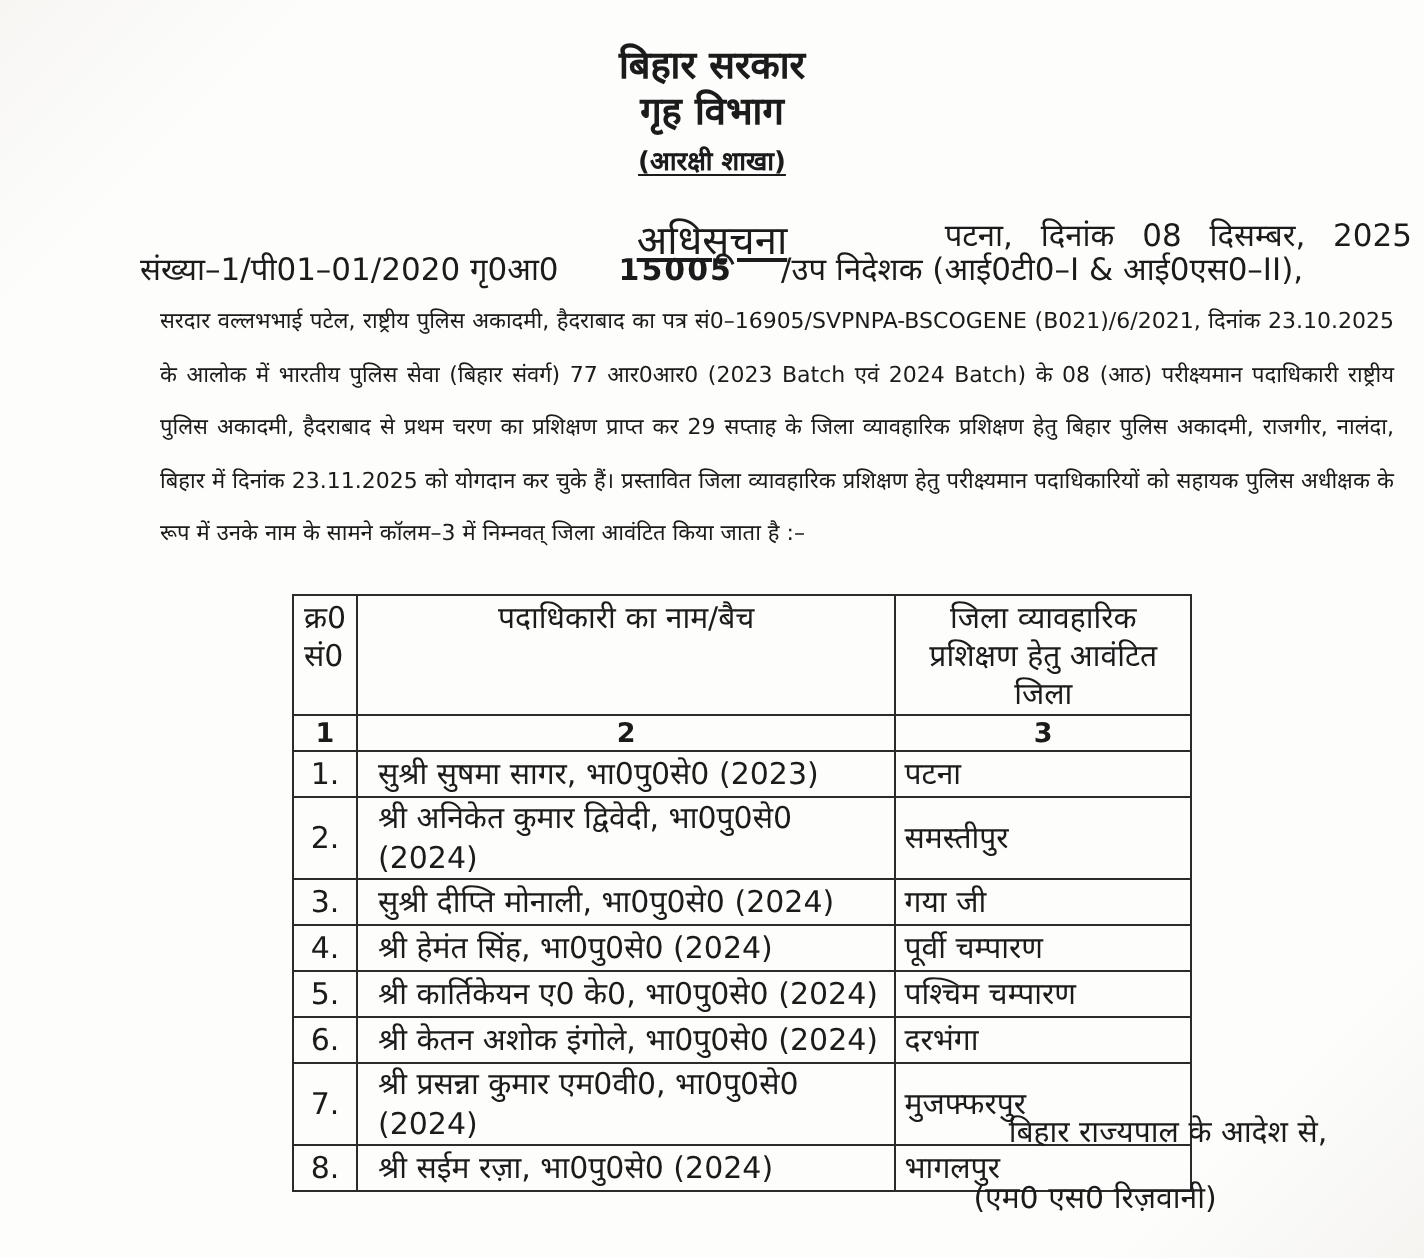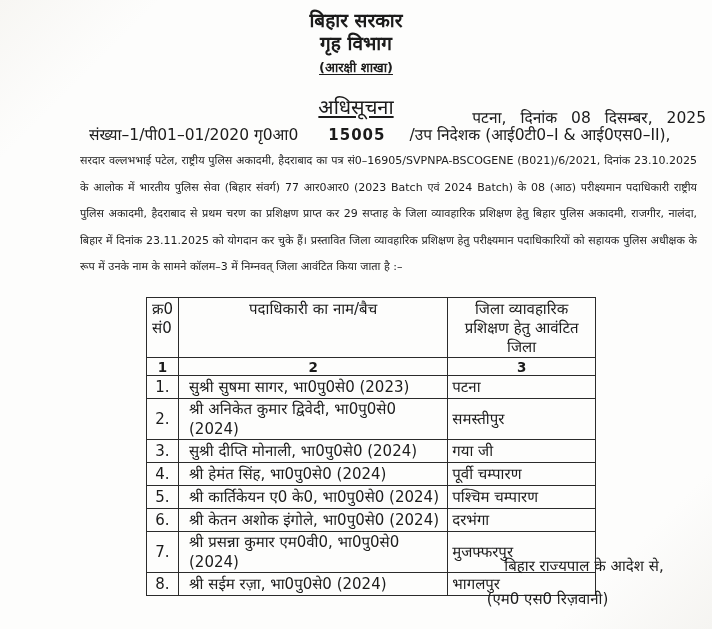--- a/index.html
+++ b/index.html
@@ -4,31 +4,31 @@
 <style>
   html,body { margin:0; padding:0; }
   .page {
     position:relative;
     width:712px; height:629px;
     background:linear-gradient(135deg,#f7f6f3 0%,#fdfdfc 12%,#fdfdfc 88%,#f5f4f1 100%);
     color:#1b1b1b;
     font-family:"DejaVu Sans","Liberation Sans",sans-serif;
     overflow:hidden;
   }
-  .doc-header { position:absolute; top:9px; left:0; width:100%; text-align:center; }
+  .doc-header { position:absolute; top:22px; left:0; width:100%; text-align:center; }
   .t1 { font-size:19px; font-weight:bold; line-height:23px; }
   .t2 { font-size:13px; font-weight:bold; margin-top:3px; }
   .u  { text-decoration:underline; text-underline-offset:2px; }
   .t3 { font-size:20px; font-weight:normal; margin-top:17px; }
   .dateline {
     position:absolute; top:106px; right:6px;
     font-size:15.5px; word-spacing:9px;
   }
   .ref-line {
-    position:absolute; top:123px; left:89px; right:14px;
+    position:absolute; top:123px; left:70px; right:14px;
     font-size:15.5px; white-space:nowrap;
   }
   .memo-no { font-weight:bold; letter-spacing:1px; margin:0 24px 0 30px; font-size:15px; }
   .para {
     position:absolute; top:148px; left:80px; right:15px;
     font-size:11px; line-height:26.5px; text-align:justify;
   }
   table.alloc {
     position:absolute; top:297px; left:146px;
     width:450px; border-collapse:collapse;

